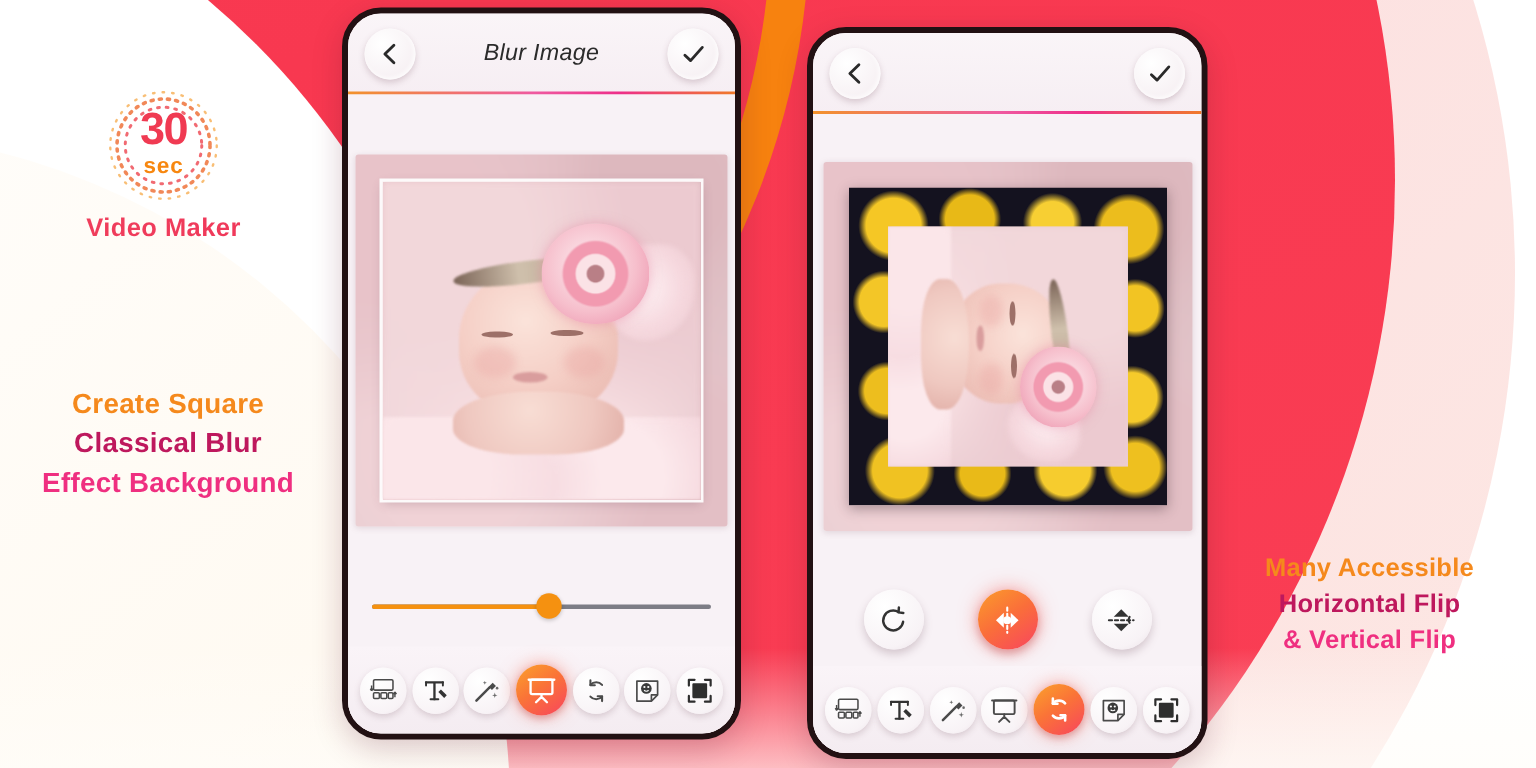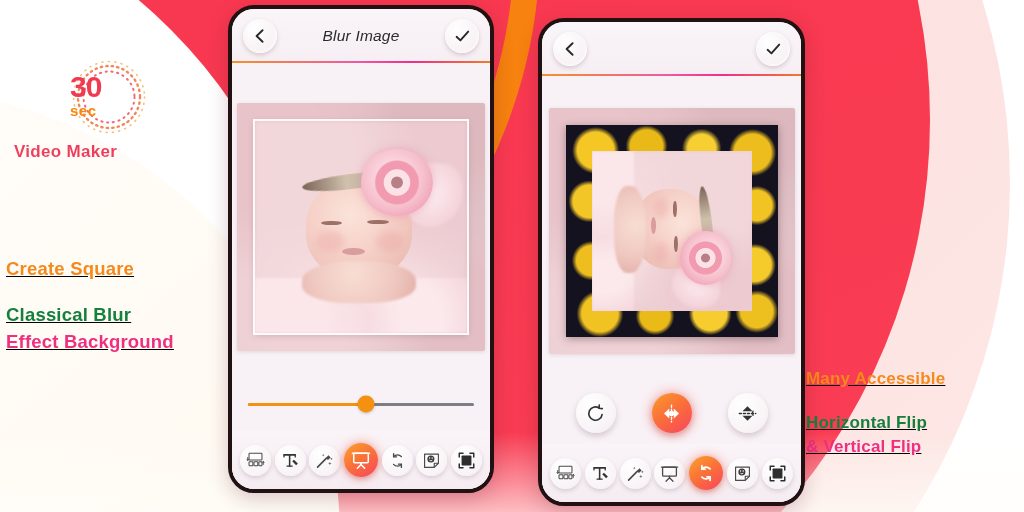--- a/index.html
+++ b/index.html
@@ -59,21 +59,21 @@
     border-radius:50%;
     background:linear-gradient(140deg,#ffffff 0%,#fffaf2 60%,#fdf4e7 100%);
   }
   .bg-bottom-white {
     position:absolute; left:0; bottom:-40px; width:1024px; height:120px;
     background:linear-gradient(to top,#fffdf9 0%, rgba(255,253,249,0) 100%);
   }
 
   
   .logo-wrap {
-    position:absolute; left:14px; top:58px; width:190px; text-align:left; z-index:6;
+    position:absolute; left:14px; top:58px; width:190px; text-align:center; z-index:6;
   }
   .logo-dial {
     position:relative; width:78px; height:78px; margin:0 auto 6px auto;
   }
   .logo-dial svg { display:block; }
   .logo-30 {
     position:absolute; left:0; right:0; top:14px;
     font-size:30px; font-weight:bold; letter-spacing:-1px;
     color:#f03a52; font-family:"Liberation Sans", sans-serif;
     line-height:1;
@@ -83,29 +83,29 @@
     font-size:15px; font-weight:bold; color:#f7870f; letter-spacing:.5px;
   }
   .logo-name {
     font-size:17px; font-weight:bold; letter-spacing:.3px;
     background:linear-gradient(90deg,#ef3f5c,#f0375a);
     -webkit-background-clip:text; background-clip:text; color:transparent;
   }
 
   
   .copy {
-    position:absolute; z-index:6; text-align:left;
-    font-weight:bold; line-height:1.42; letter-spacing:.2px;text-decoration:underline;
+    position:absolute; z-index:6; text-align:center;
+    font-weight:bold; line-height:1.42; letter-spacing:.2px;
   }
   .copy span { display:block; }
   .copy-left { left:6px; top:256px; width:212px; font-size:18.5px; }
   .copy-right { left:806px; top:367px; width:214px; font-size:17px; }
   .c1 { color:#f5891c; }
   .c2 { color:#f26a3a; }
-  .c3 { color:#15803d;margin-top:20px; }
+  .c3 { color:#be185d; }
   .c4 { color:#ef2f80; }
 
   
   .phone {
     position:absolute; z-index:8;
     border:4px solid #221113;
     border-radius:26px;
     background:#f7f1f5;
     overflow:hidden;
     box-shadow:0 6px 20px rgba(90,20,40,.22);

